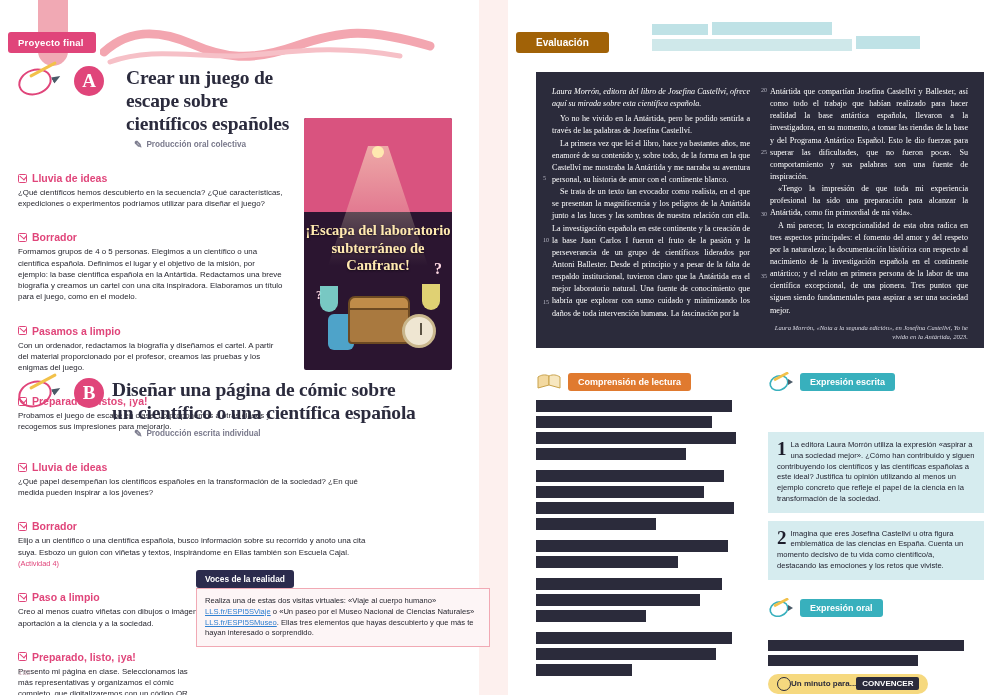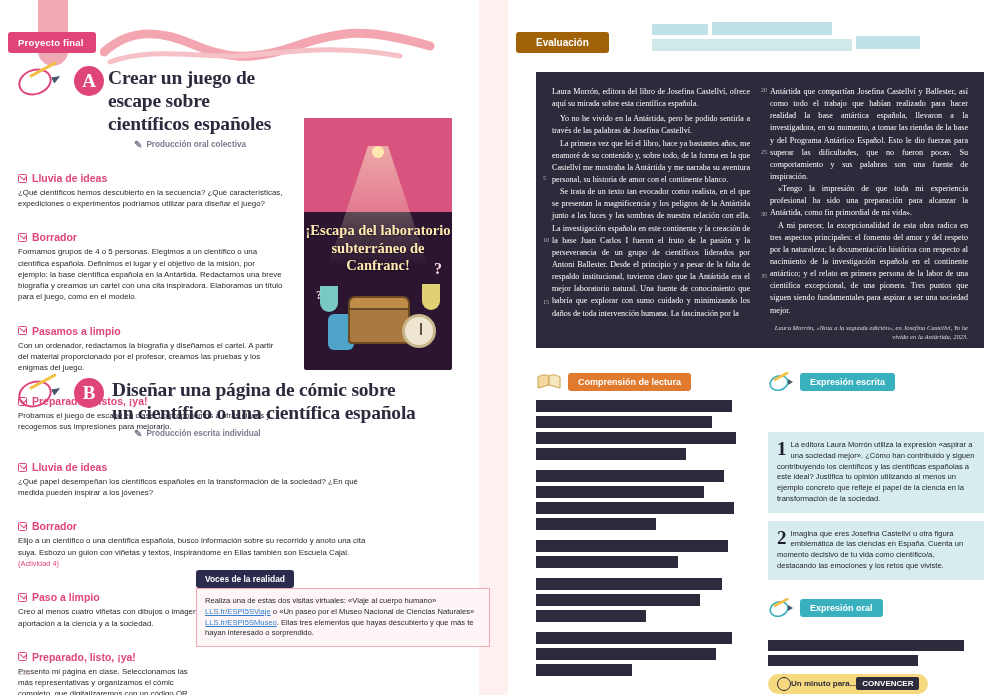--- a/index.html
+++ b/index.html
@@ -191,21 +191,21 @@
   .cols {
     display:flex; gap:20px; height:100%;
   }
   .col {
     flex:1; position:relative;
   }
   .serif {
     font-family:"Liberation Serif", serif;
     color:#ffffff; font-size:8.1px; line-height:1.5; text-align:justify;
   }
-  .serif .intro { }
+  .serif .intro { font-style:italic; }
   .linenum {
     position:absolute; left:-9px; color:#b9b9c6; font-size:6px;
   }
   .credit {
     color:#dcdce6; font-size:6.6px; font-style:italic;
     text-align:right; line-height:1.45; margin-top:6px;
   }
   
   .card-head {
     display:flex; align-items:center; gap:6px;
@@ -257,21 +257,21 @@
     </svg>
 
     <div class="sec" style="left:18px; top:66px; width:272px;">
       <div style="display:flex; align-items:flex-start; gap:4px;">
         <div class="pen-wrap">
           <div class="pen-oval"></div>
           <div class="pen-stem"></div>
           <div class="pen-tip"></div>
         </div>
         <div class="badge-letter">A</div>
-        <div style="flex:1; margin-left:0;">
+        <div style="flex:1; margin-left:18px;">
           <div class="sec-title">Crear un juego de escape sobre científicos españoles</div>
         </div>
       </div>
       <div class="sub-label" style="margin-left:116px;">
         <span class="mic-ico">✎</span>
         <span>Producción oral colectiva</span>
       </div>
 
       <div style="width:266px; margin-top:8px;">
         <div class="step">

